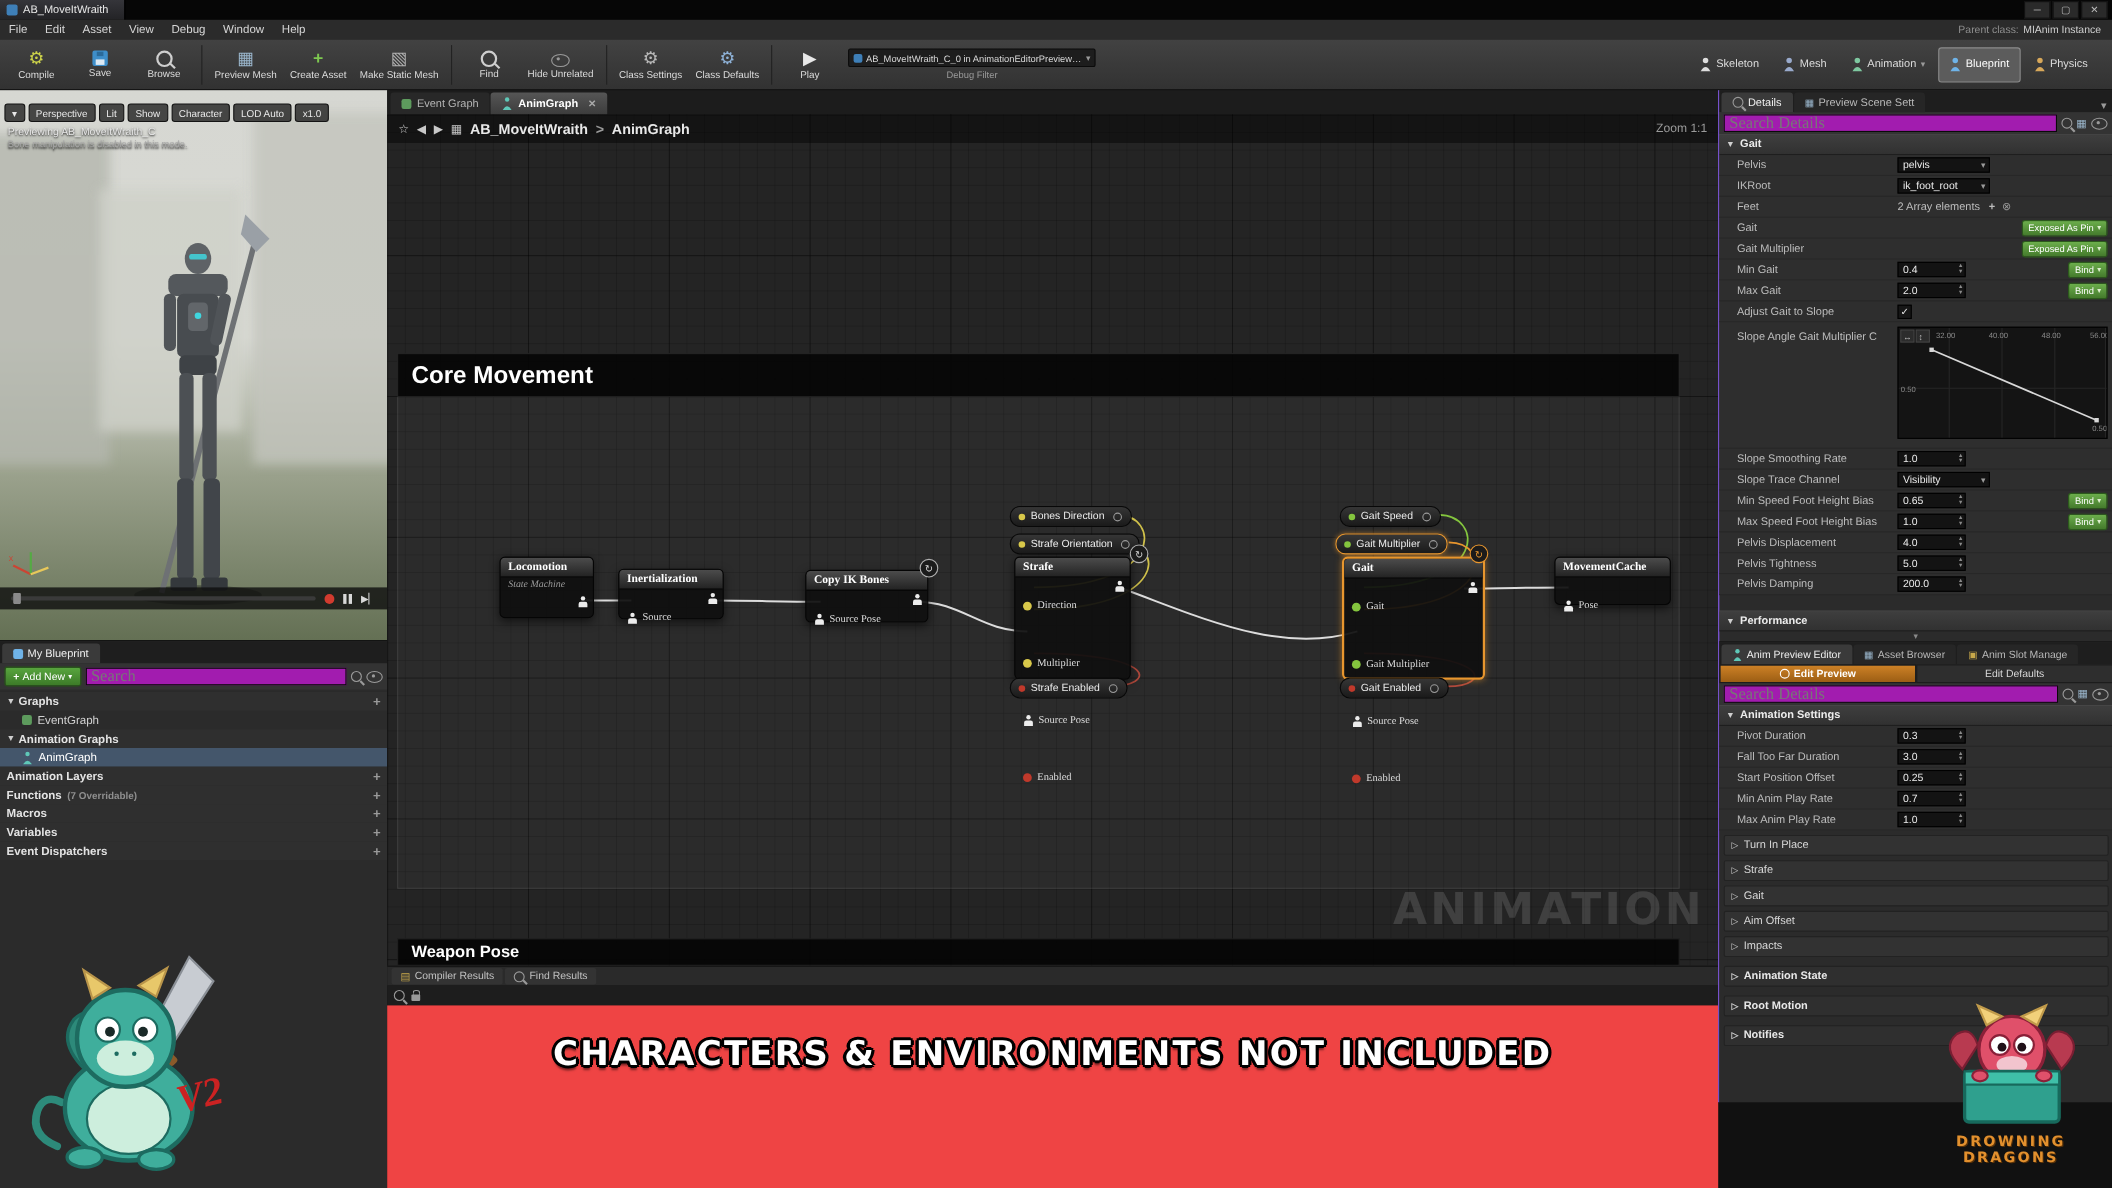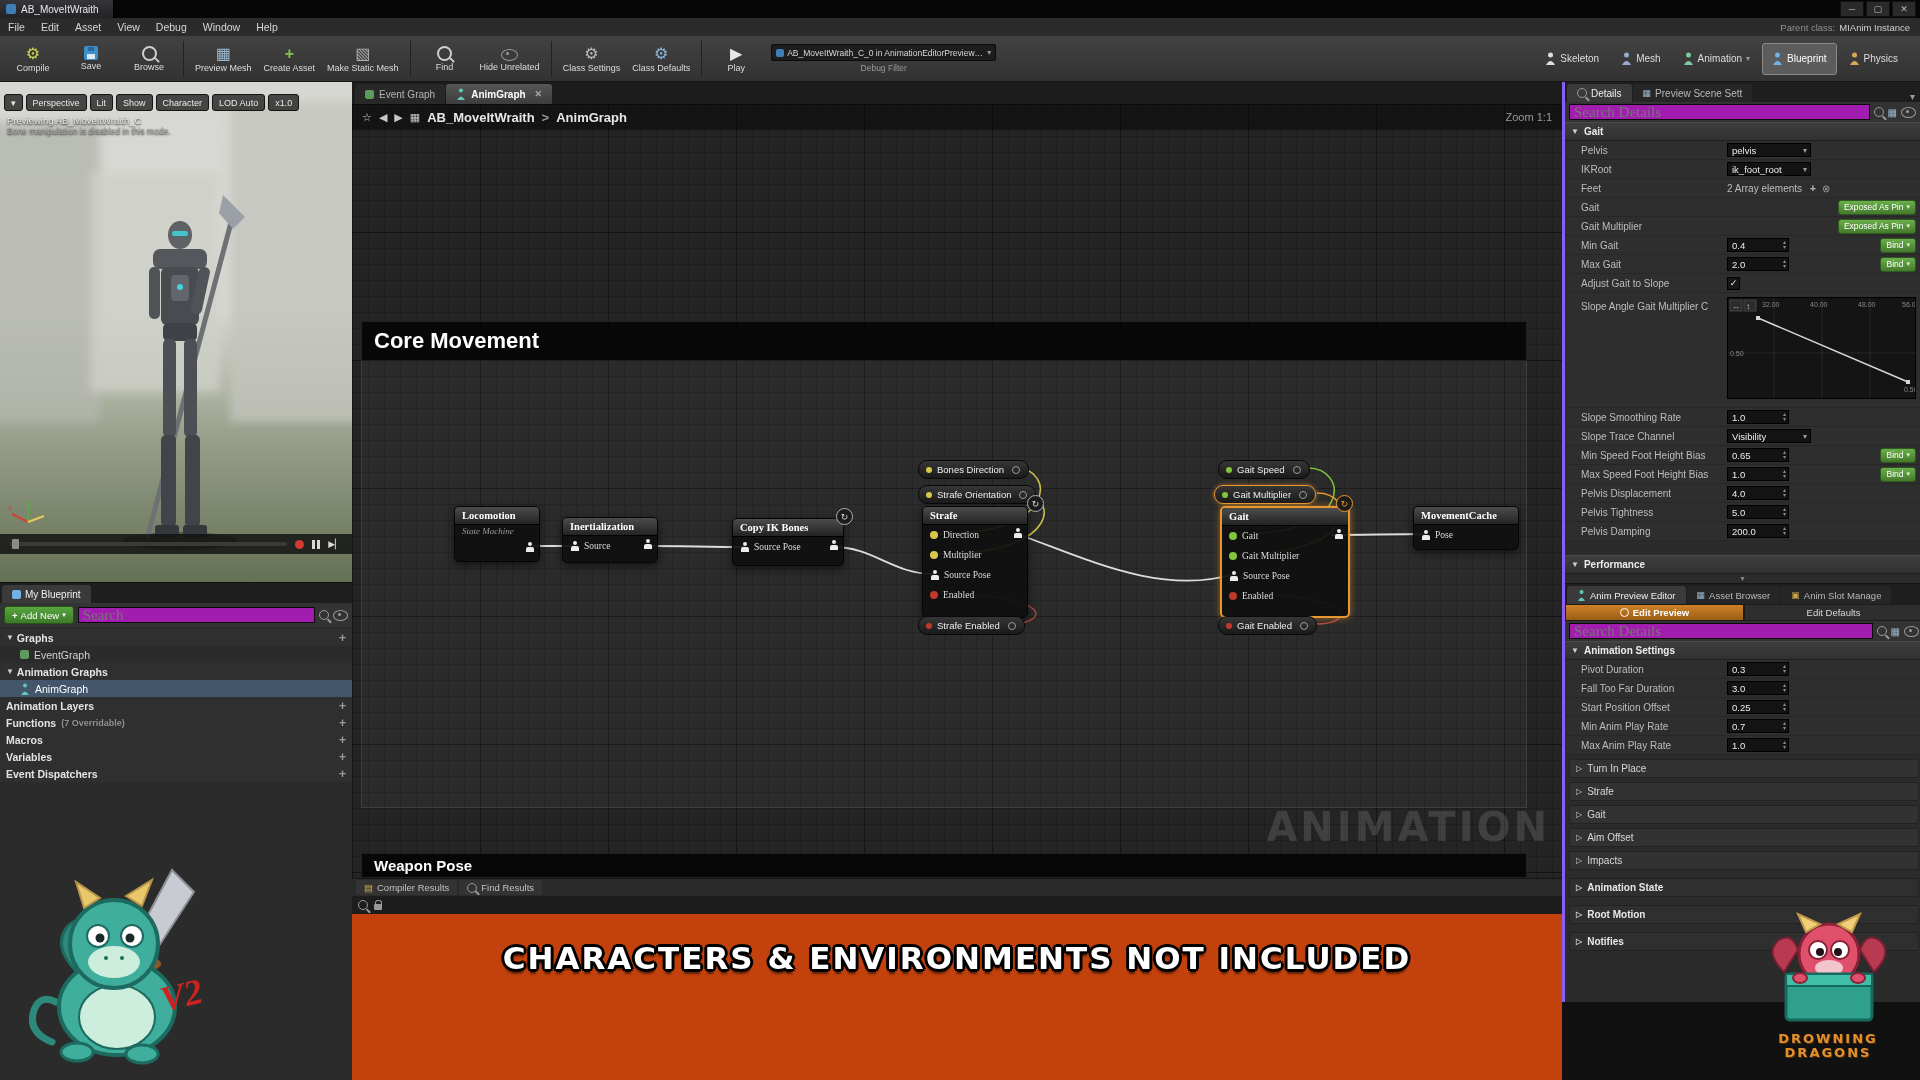--- a/index.html
+++ b/index.html
@@ -94,38 +94,38 @@
   .crumbico{color:#c8c8c8;font-size:11px;}
   .zoomlbl{margin-left:auto;color:#9a9a9a;font-size:11px;}
   .cmt-h{position:absolute;background:rgba(4,4,4,.9);color:#fff;font-weight:bold;display:flex;align-items:center;padding:0 12px;z-index:3;border:1px solid rgba(255,255,255,.1);box-sizing:border-box;}
   .cmt-b{position:absolute;background:rgba(255,255,255,.035);border:1px solid rgba(255,255,255,.09);z-index:2;box-sizing:border-box;}
   .watermark{position:absolute;right:12px;top:700px;font-size:40px;font-weight:bold;letter-spacing:3px;color:rgba(210,210,210,.16);z-index:3;font-family:"DejaVu Sans",sans-serif;}
   .wires{position:absolute;left:0;top:0;z-index:4;pointer-events:none;}
   .gnode{position:absolute;background:rgba(15,15,15,.93);border:1px solid #050505;border-radius:5px;box-shadow:0 3px 9px rgba(0,0,0,.55);color:#ddd;z-index:5;box-sizing:border-box;font-family:Liberation Serif, serif;}
   .gnode.sel{border:2px solid #e8962e;box-shadow:0 0 7px rgba(232,150,46,.6);}
   .gnh{height:17px;display:flex;align-items:center;padding:0 7px;font-size:10.5px;font-weight:bold;color:#fff;background:linear-gradient(#4c4c4c,#232323);border-radius:4px 4px 0 0;border-bottom:1px solid #000;white-space:nowrap;}
   .gsub{font-size:9px;color:#9a9a9a;font-style:italic;padding:1px 7px;height:12px;}
-  .pinrow{height:20px;display:flex;align-items:center;gap:5px;padding:0 7px;font-size:9.5px;white-space:nowrap;}
+  .pinrow{height:20px;display:flex;align-items:center;gap:5px;padding:16px 7px;font-size:9.5px;white-space:nowrap;}
   .outpin{position:absolute;right:5px;top:21px;}
   .pill{position:absolute;height:17px;display:flex;align-items:center;gap:5px;padding:0 8px 0 7px;background:linear-gradient(#363636,#1a1a1a);border:1px solid #080808;border-radius:9px;font-size:9.5px;color:#ececec;z-index:6;white-space:nowrap;}
   .pill.sel{border-color:#e8962e;box-shadow:0 0 5px rgba(232,150,46,.6);}
   .pill .odot{width:6px;height:6px;border-radius:50%;border:1px solid #9a9a9a;margin-left:3px;flex:none;}
   .sync{position:absolute;width:15px;height:15px;border-radius:50%;border:1px solid #b0b0b0;background:#1b1b1b;color:#d8d8d8;font-size:9px;display:flex;align-items:center;justify-content:center;z-index:7;}
   .sync.orange{border-color:#e8962e;color:#e8962e;}
 
   
   .restabs{position:absolute;left:352px;top:878px;width:1210px;height:18px;background:#2a2a2a;display:flex;align-items:center;gap:2px;padding-left:4px;box-sizing:border-box;border-top:1px solid #151515;}
   .rtab{height:15px;display:flex;align-items:center;gap:4px;padding:0 8px;font-size:9.5px;color:#c2c2c2;background:#333;border-radius:2px;}
   .ressearch{position:absolute;left:352px;top:896px;width:1210px;height:18px;background:#1d1d1d;display:flex;align-items:center;gap:6px;padding:0 6px;box-sizing:border-box;}
-  .banner{position:absolute;left:352px;top:914px;width:1210px;height:166px;background:#c2410c;display:flex;justify-content:center;}
+  .banner{position:absolute;left:352px;top:914px;width:1210px;height:166px;background:#ef4444;display:flex;justify-content:center;}
   .bannertext{margin-top:26px;font-family:"DejaVu Sans",sans-serif;font-weight:800;font-size:31px;letter-spacing:2px;color:#fff;
     text-shadow:3px 0 0 #000,-3px 0 0 #000,0 3px 0 #000,0 -3px 0 #000,2px 2px 0 #000,-2px -2px 0 #000,2px -2px 0 #000,-2px 2px 0 #000,0 5px 2px rgba(0,0,0,.5);}
 
   
-  .rightcol{position:absolute;left:1562px;top:82px;width:358px;height:920px;background:#2b2b2b;border-left:3px solid #8b5cf6;box-sizing:border-box;}
+  .rightcol{position:absolute;left:1562px;top:82px;width:358px;height:920px;background:#2b2b2b;border-left:1px solid #8b5cf6;box-sizing:border-box;}
   .dr{height:18px;display:flex;align-items:center;font-size:10px;color:#bdbdbd;background:#2e2e2e;border-bottom:1px solid #272727;padding-right:4px;}
   .drl{flex:0 0 146px;padding-left:16px;white-space:nowrap;overflow:hidden;text-overflow:ellipsis;}
   .numw{display:flex;align-items:center;background:#131313;border:1px solid #000;height:14px;padding:0 2px 0 4px;width:62px;color:#ececec;box-sizing:border-box;}
   .numw span.v{flex:1;font-size:9.5px;}
   .ddw{display:flex;align-items:center;background:#131313;border:1px solid #000;height:14px;padding:0 3px 0 4px;width:84px;color:#ececec;box-sizing:border-box;font-size:9.5px;}
   .ddw:after{content:"▾";margin-left:auto;color:#9a9a9a;font-size:8px;}
   .gbtn{display:flex;align-items:center;background:linear-gradient(#6cae4c,#447a2c);border:1px solid #2c5a1c;border-radius:3px;color:#fff;font-size:8.5px;height:13px;padding:0 5px;white-space:nowrap;}
   .gbtn:after{content:"▾";font-size:7px;margin-left:3px;color:#dff0d0;}
   .mla{margin-left:auto;}
   .sect{height:17px;background:linear-gradient(#3e3e3e,#313131);border-top:1px solid #4a4a4a;border-bottom:1px solid #1e1e1e;font-weight:bold;color:#ececec;font-size:10px;display:flex;align-items:center;padding-left:6px;gap:5px;}

